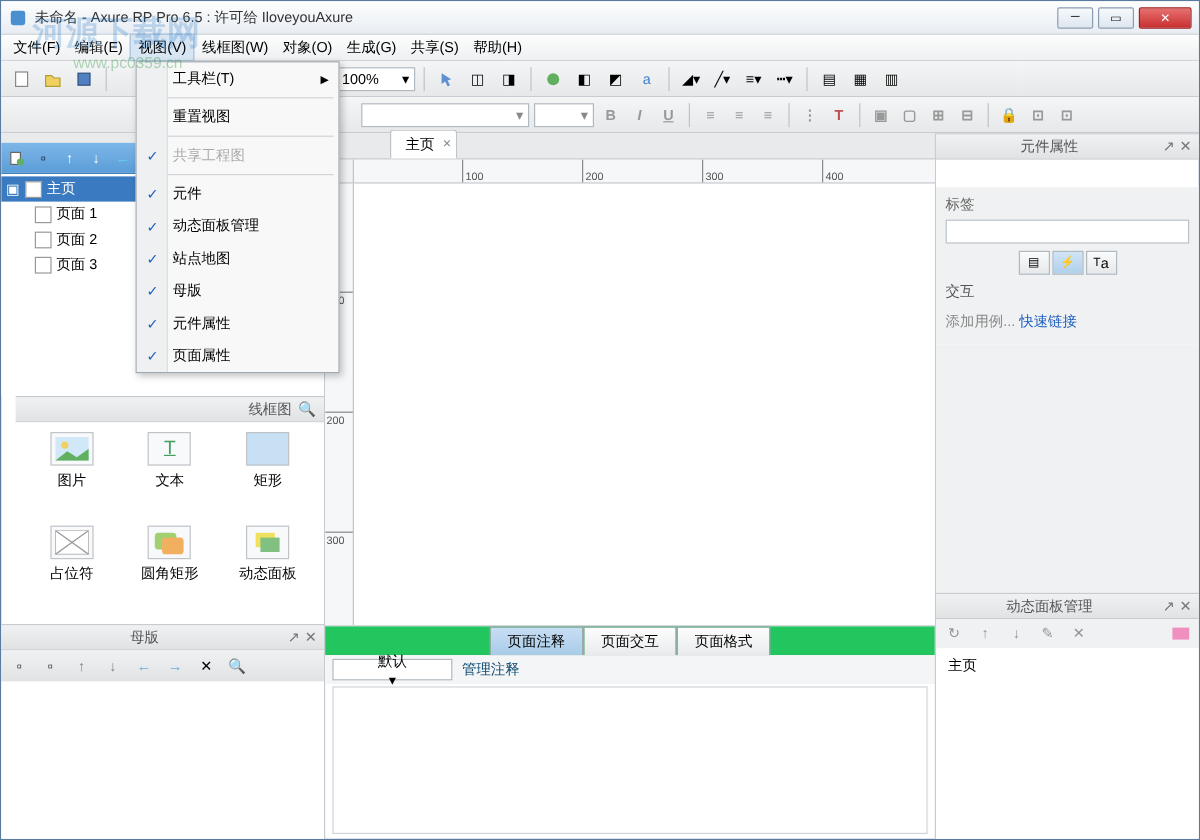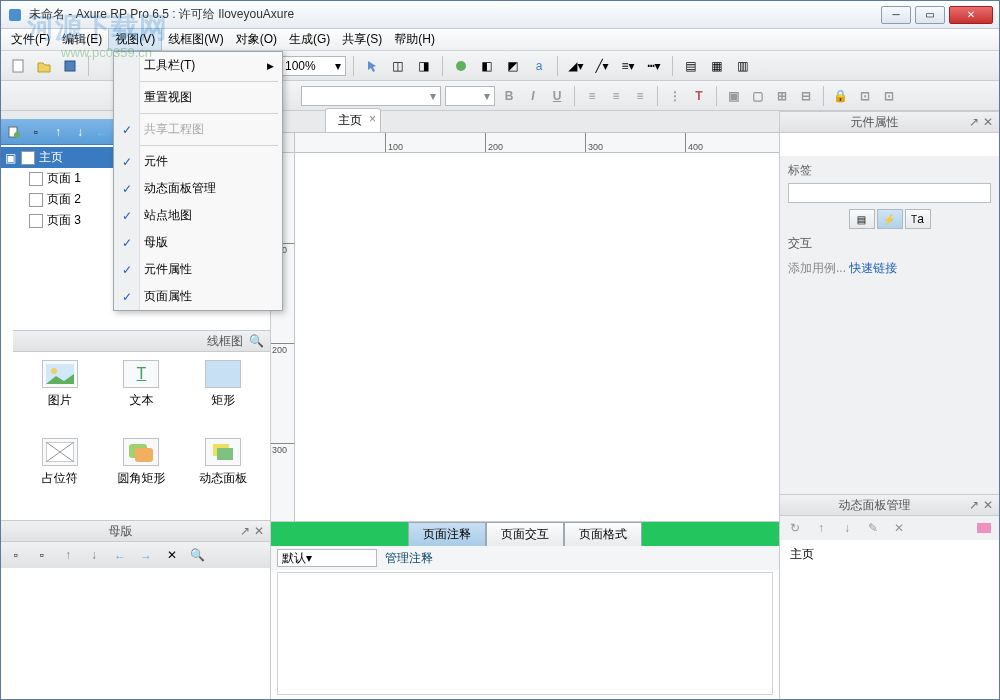--- a/index.html
+++ b/index.html
@@ -62,21 +62,21 @@
 .canvas-area { flex: 1; display: flex; position: relative; overflow: hidden; }
 .ruler-v { width: 24px; background: #f6f7f8; border-right: 1px solid #c0c4c8; position: relative; }
 .ruler-v-mark { position: absolute; left: 0; width: 100%; border-top: 1px solid #888; font-size: 9px; color: #555; padding: 1px; }
 .canvas { flex: 1; background: #fff; }
 
 .page-notes { height: 180px; display: flex; flex-direction: column; border-top: 1px solid #c8ccd0; }
 .page-tabs { height: 24px; display: flex; align-items: center; justify-content: center; gap: 0; background: #22c55e; }
 .page-tab { padding: 3px 14px; border: 1px solid #a0a8b0; background: linear-gradient(#fdfdfd, #e8eaec); }
 .page-tab.active { background: linear-gradient(#c8def4, #a8cce8); }
 .notes-tb { height: 24px; display: flex; align-items: center; padding: 0 6px; gap: 8px; background: #f4f5f6; }
-.notes-combo { width: 100px; height: 18px; border: 1px solid #b0b8c0; background: #fff; display: flex; align-items: center; padding: 0 4px; justify-content: flex-start; }
+.notes-combo { width: 100px; height: 18px; border: 1px solid #b0b8c0; background: #fff; display: flex; align-items: center; padding: 0 4px; justify-content: center; flex-direction: column; }
 .notes-link { color: #0c4a6e; cursor: pointer; font-family: Liberation Mono, monospace; }
 .notes-body { flex: 1; background: #fff; border: 1px solid #d0d4d8; margin: 2px 6px 6px; }
 .props-body { padding: 6px 8px; background: #f0f1f2; margin-top: 23px; }
 .props-label { color: #666; margin-bottom: 4px; display: block; }
 .props-input { width: 100%; height: 20px; border: 1px solid #b8c0c8; background: #fff; }
 .props-tabs { display: flex; justify-content: center; gap: 2px; margin: 6px 0; }
 .props-tab-btn { width: 26px; height: 20px; border: 1px solid #b0b8c0; background: linear-gradient(#fafbfc, #e6e8ea); display: flex; align-items: center; justify-content: center; font-size: 10px; }
 .props-tab-btn.active { background: linear-gradient(#d0e4f6, #b0d0ec); }
 .props-section-title { text-align: left; color: #555; margin: 4px 0; }
 .props-hint { color: #888; padding: 4px 0; }

